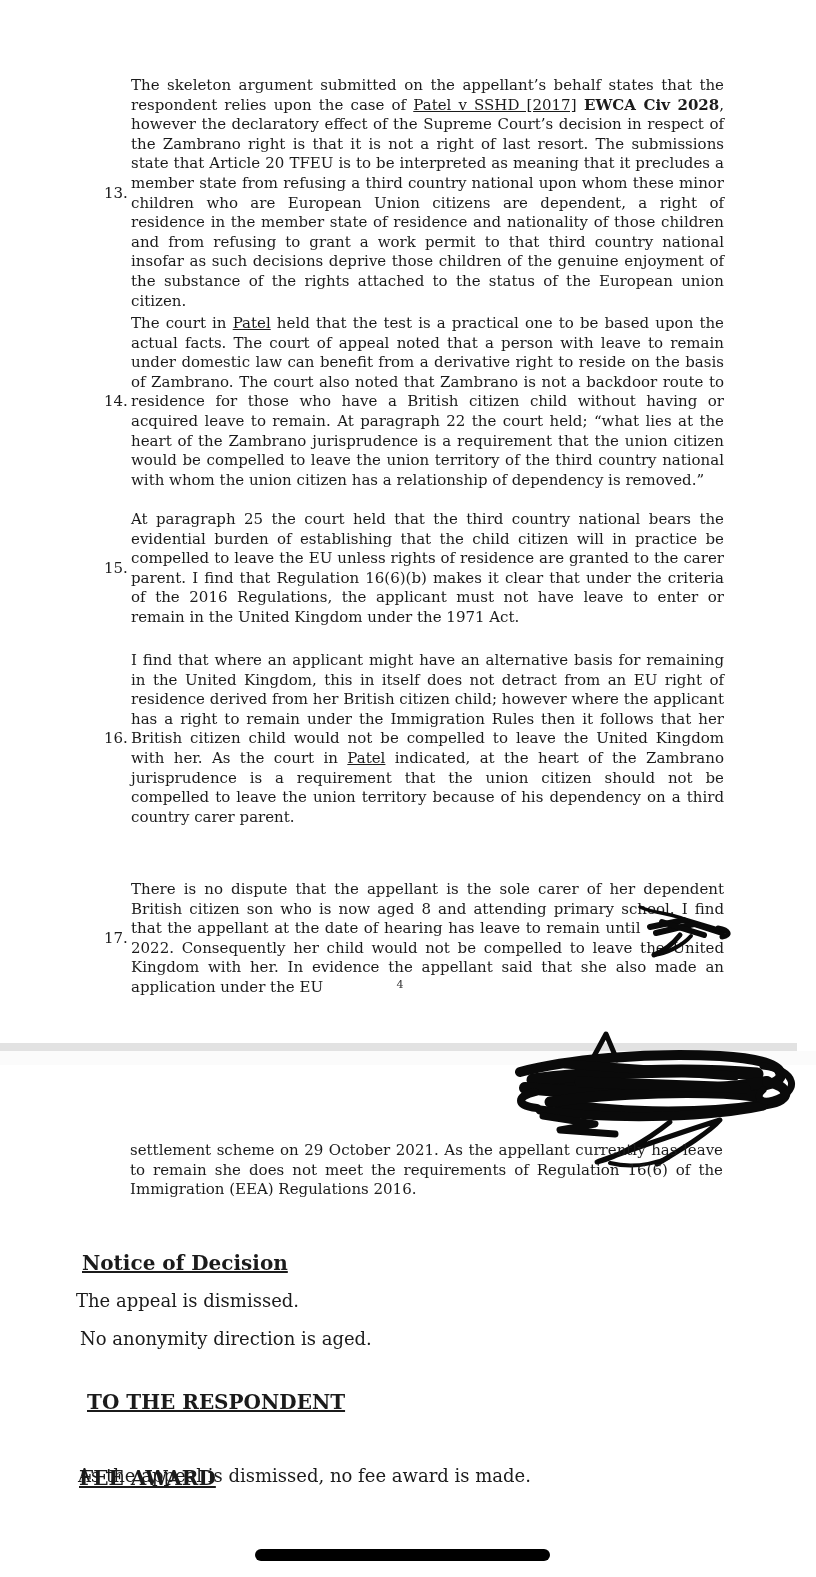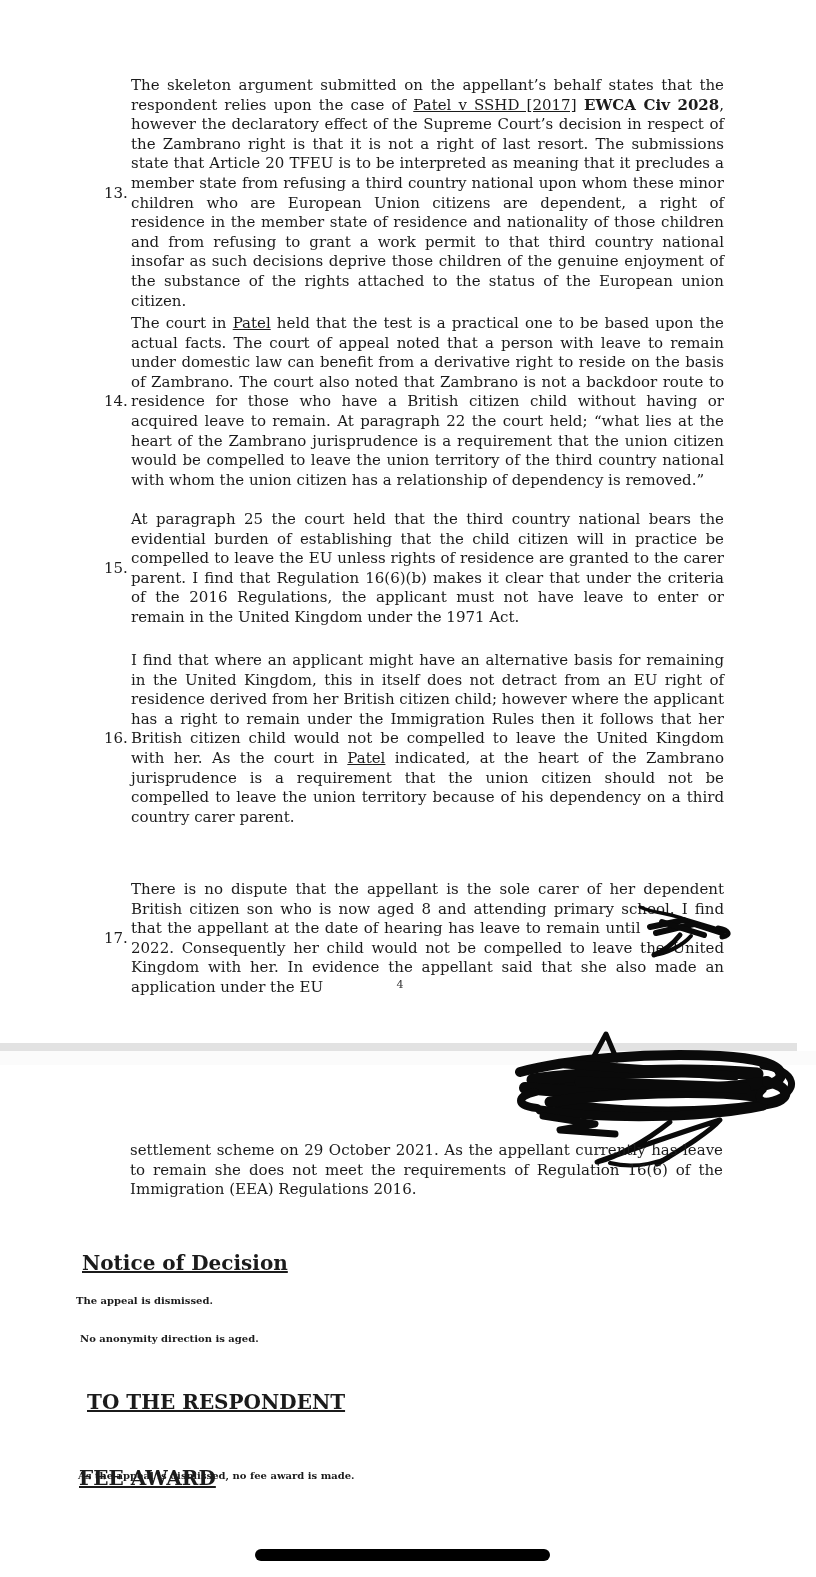--- a/index.html
+++ b/index.html
@@ -20,21 +20,21 @@
   .abs { position: absolute; }
   .plain-para { left: 130px; width: 593px; }
   .num-para { left: 104px; width: 620px; display: flex; align-items: center; }
   .para-num { flex: none; width: 27px; text-align: left; }
   .para-body { width: 593px; text-align: justify; }
   .bold { font-weight: bold; }
   .bold-underline { font-weight: normal; text-decoration: underline; }
   .page-number { left: 0; width: 800px; text-align: center; font-size: 11px; color: #333; }
   .separator-band { left: 0; width: 797px; height: 8px; background: #e2e2e2; }
   .below-band { left: 0; width: 816px; height: 14px; background: #fbfbfb; }
-  .bottom-line { font-size: 10px; line-height: 20px; white-space: nowrap; font-weight: bold; }
+  .bottom-line { font-size: 18px; line-height: 20px; white-space: nowrap; }
   .heading { font-size: 20px; font-weight: bold; text-decoration: underline; white-space: nowrap; }
   .redacted-date {
     display: inline-block;
     position: relative;
     width: 78px;
     height: 15px;
     vertical-align: -2px;
   }
   .redacted-date svg {
     position: absolute;

